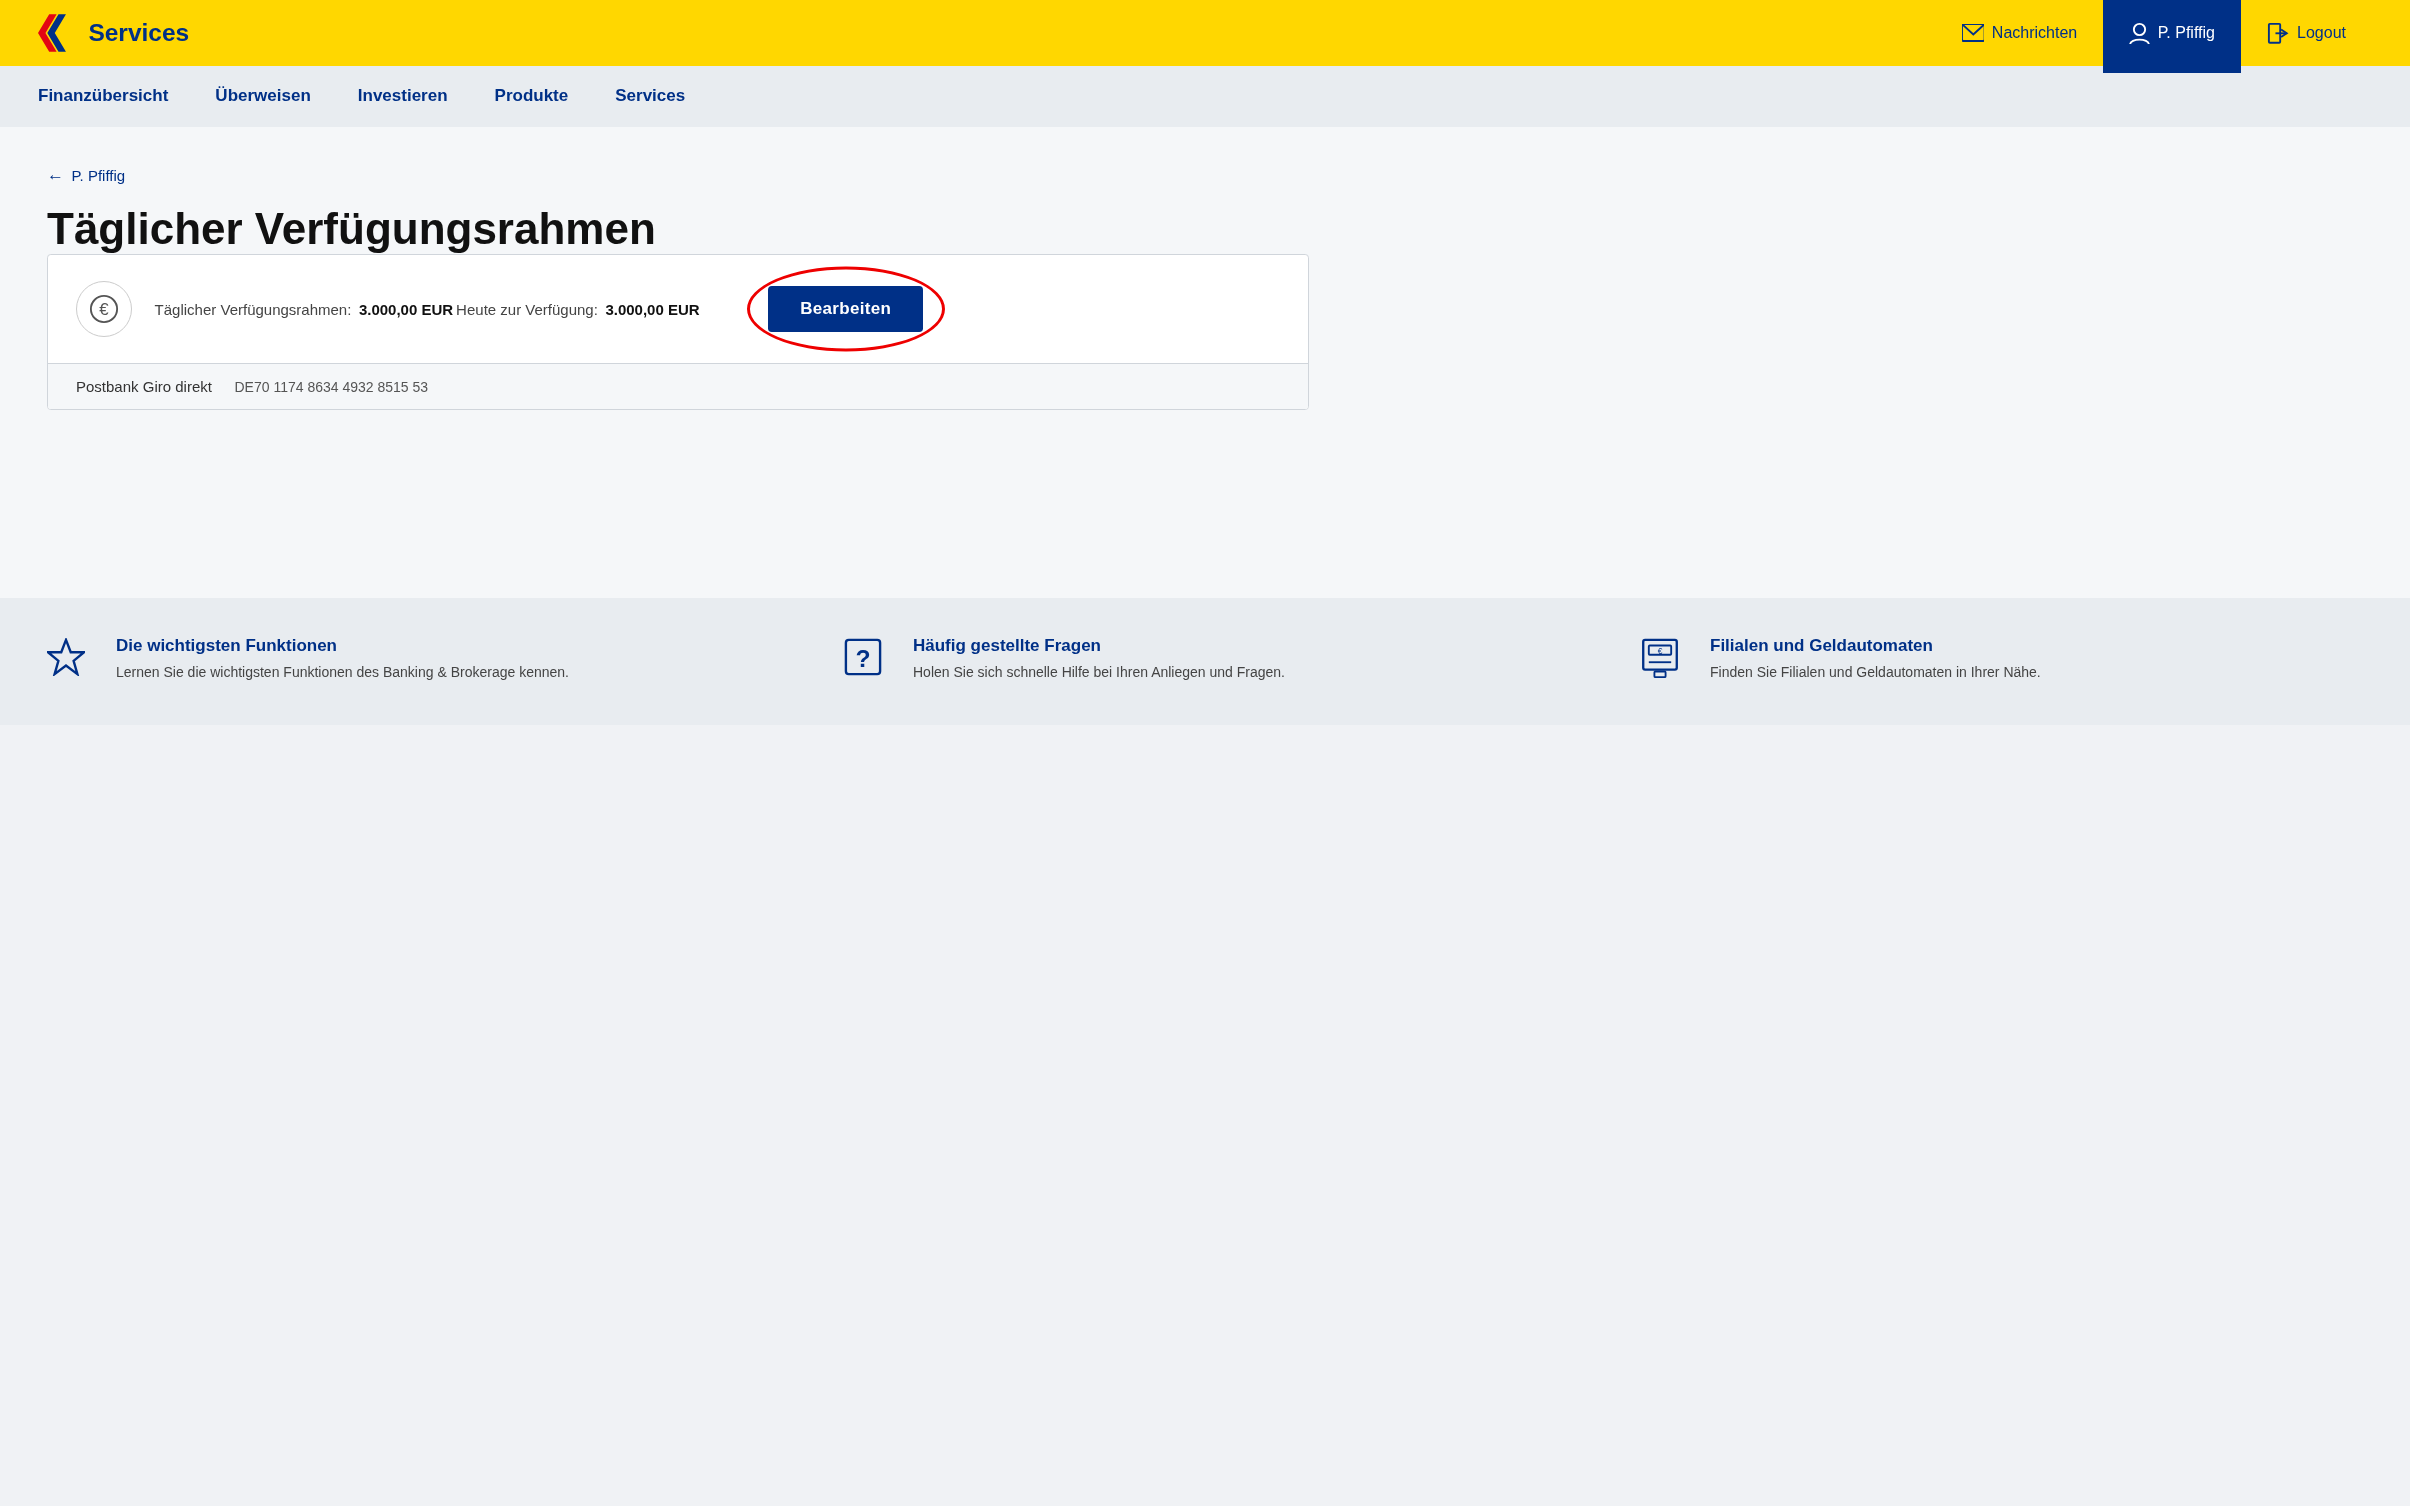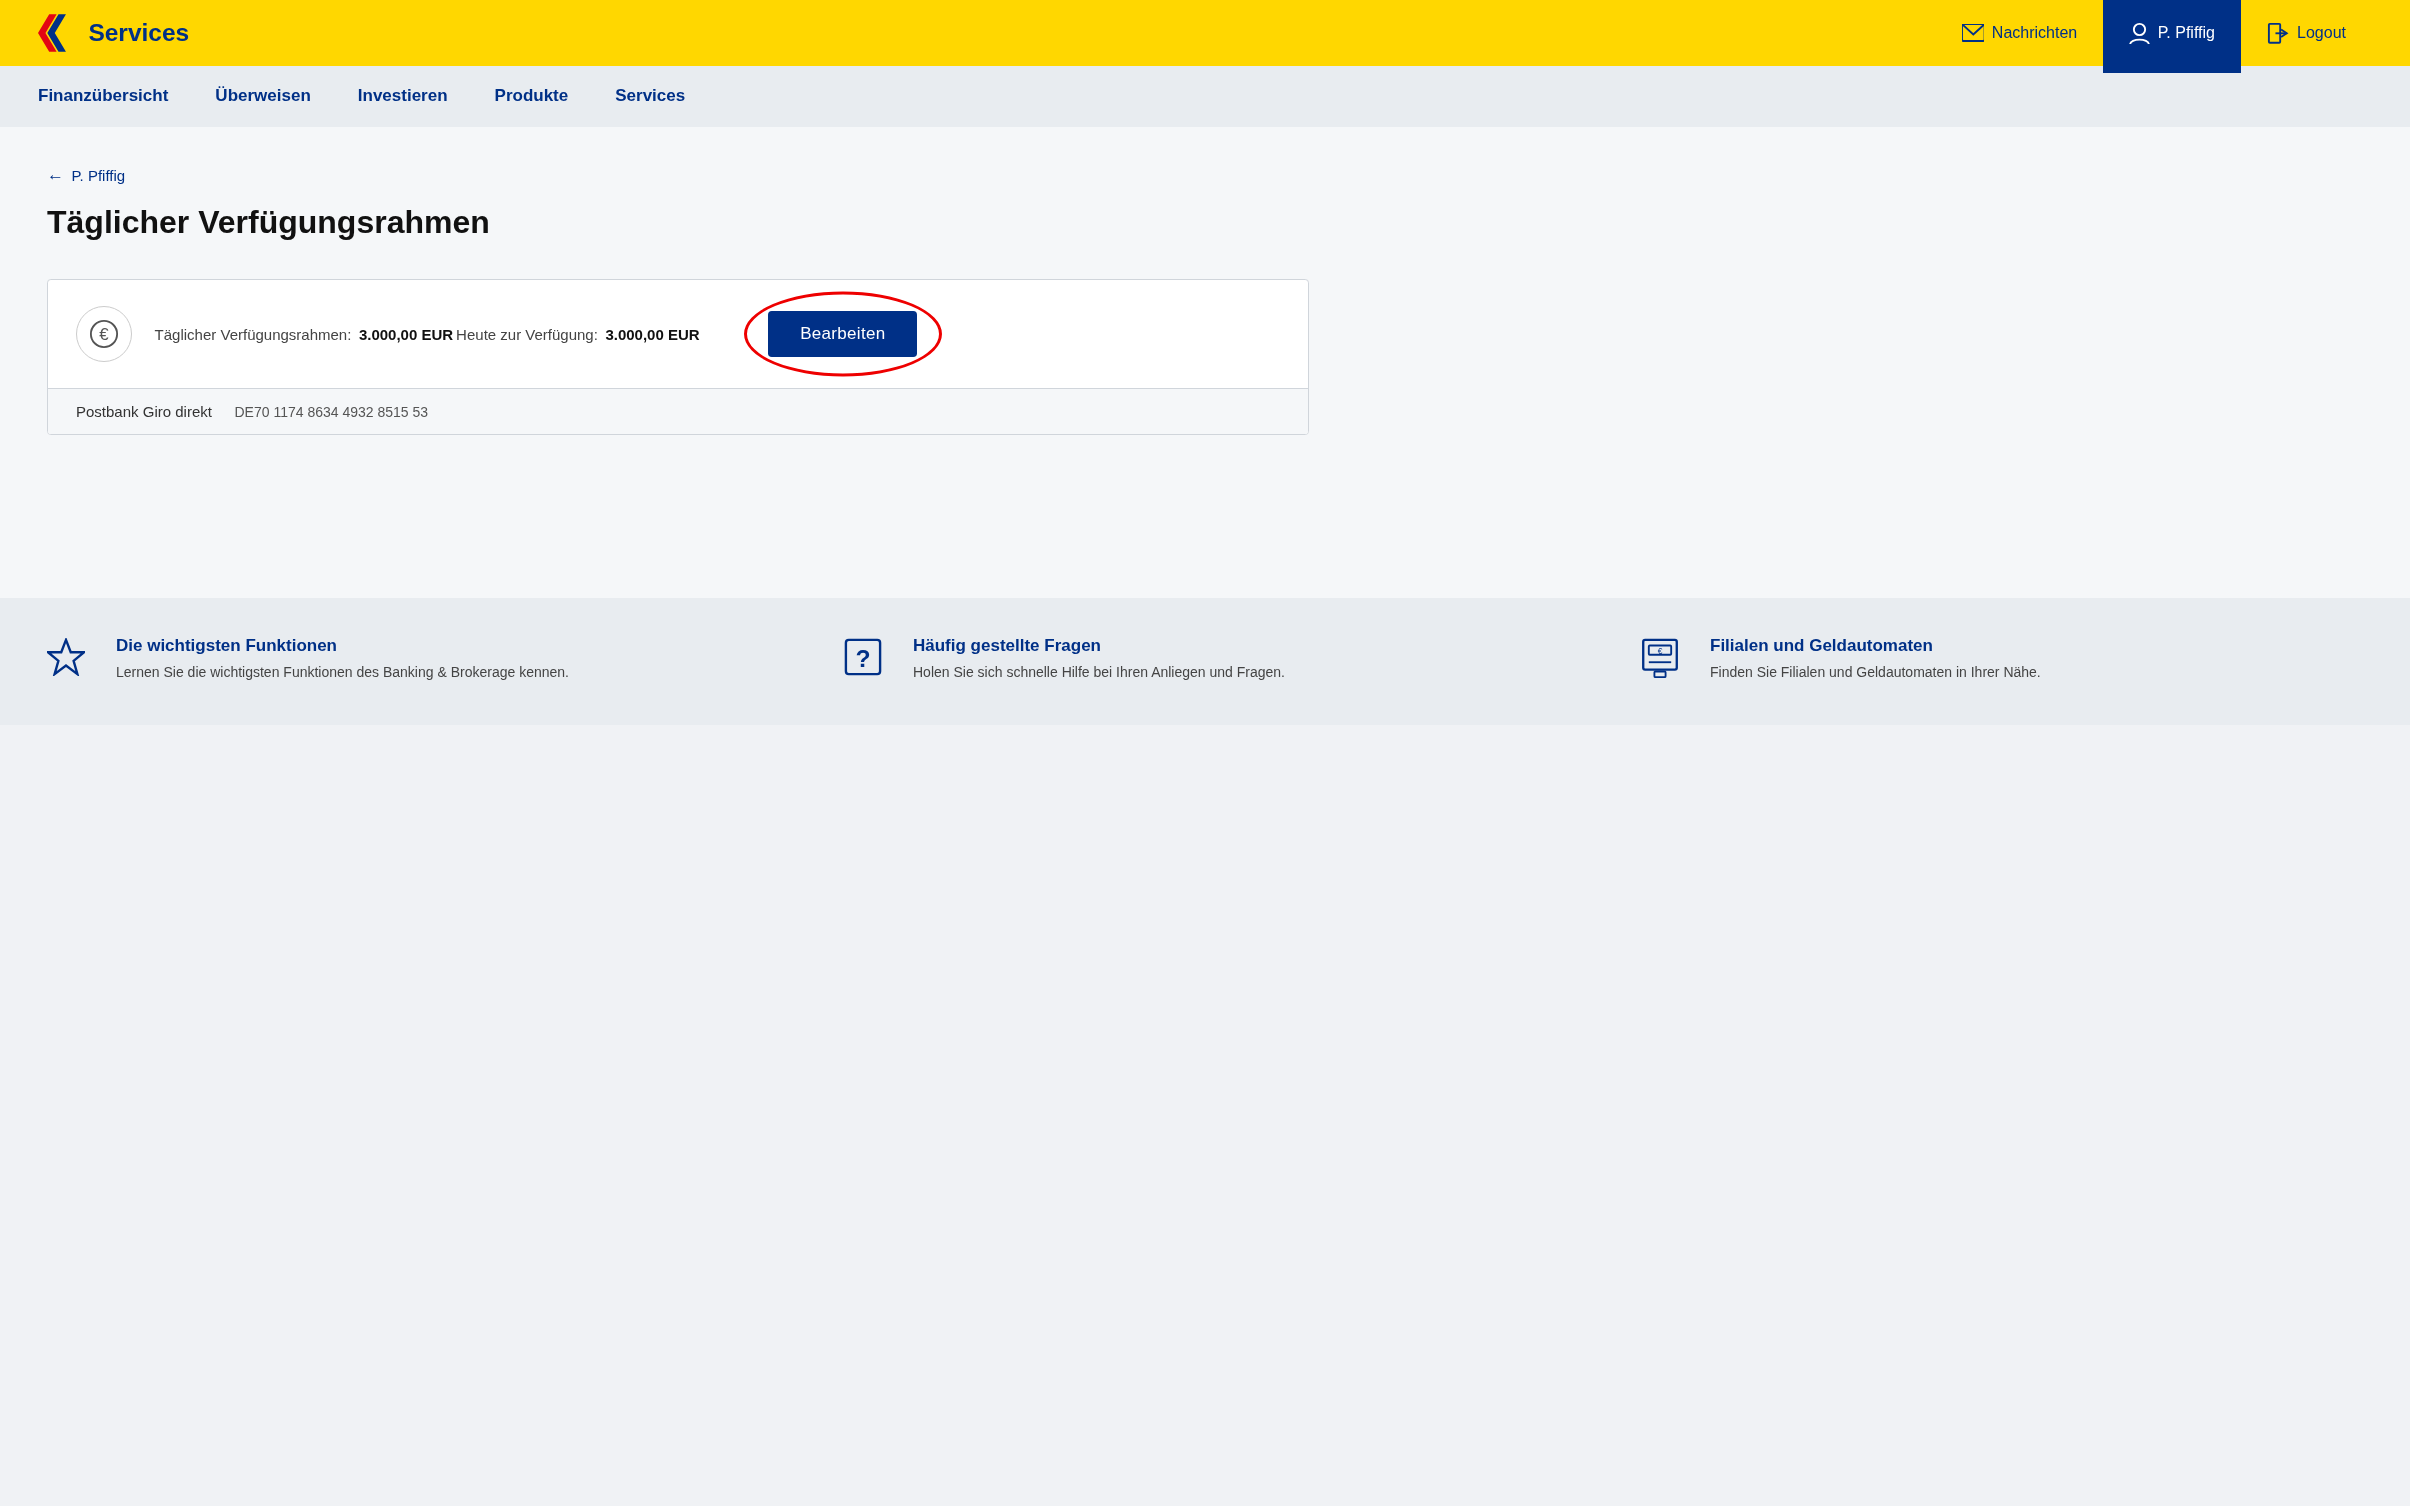--- a/index.html
+++ b/index.html
@@ -71,24 +71,23 @@
       color: #003087;
       font-size: 15px;
       margin-bottom: 19px;
       cursor: pointer;
     }
     .breadcrumb-arrow {
       font-size: 17px;
     }
 
     .page-title {
-      font-size: 32px;
+      font-size: 44px;
       font-weight: bold;
       color: #111;
-      margin-bottom: 38px;
     }
 
     
     .card {
       background: #fff;
       border: 0.9px solid #d0d5db;
       border-radius: 3.8px;
       overflow: hidden;
       max-width: 1262px;
     }
@@ -147,21 +146,21 @@
       position: relative;
       flex-shrink: 0;
     }
     .bearbeiten-btn {
       background: #003087;
       color: #fff;
       border: none;
       border-radius: 3.8px;
       padding: 13px 32px;
       font-size: 17px;
-      font-weight: normal;
+      font-weight: bold;
       cursor: pointer;
       letter-spacing: 0.3px;
     }
     .circle-highlight {
       position: absolute;
       top: 50%;
       left: 50%;
       transform: translate(-50%, -50%);
       width: 198px;
       height: 85px;

